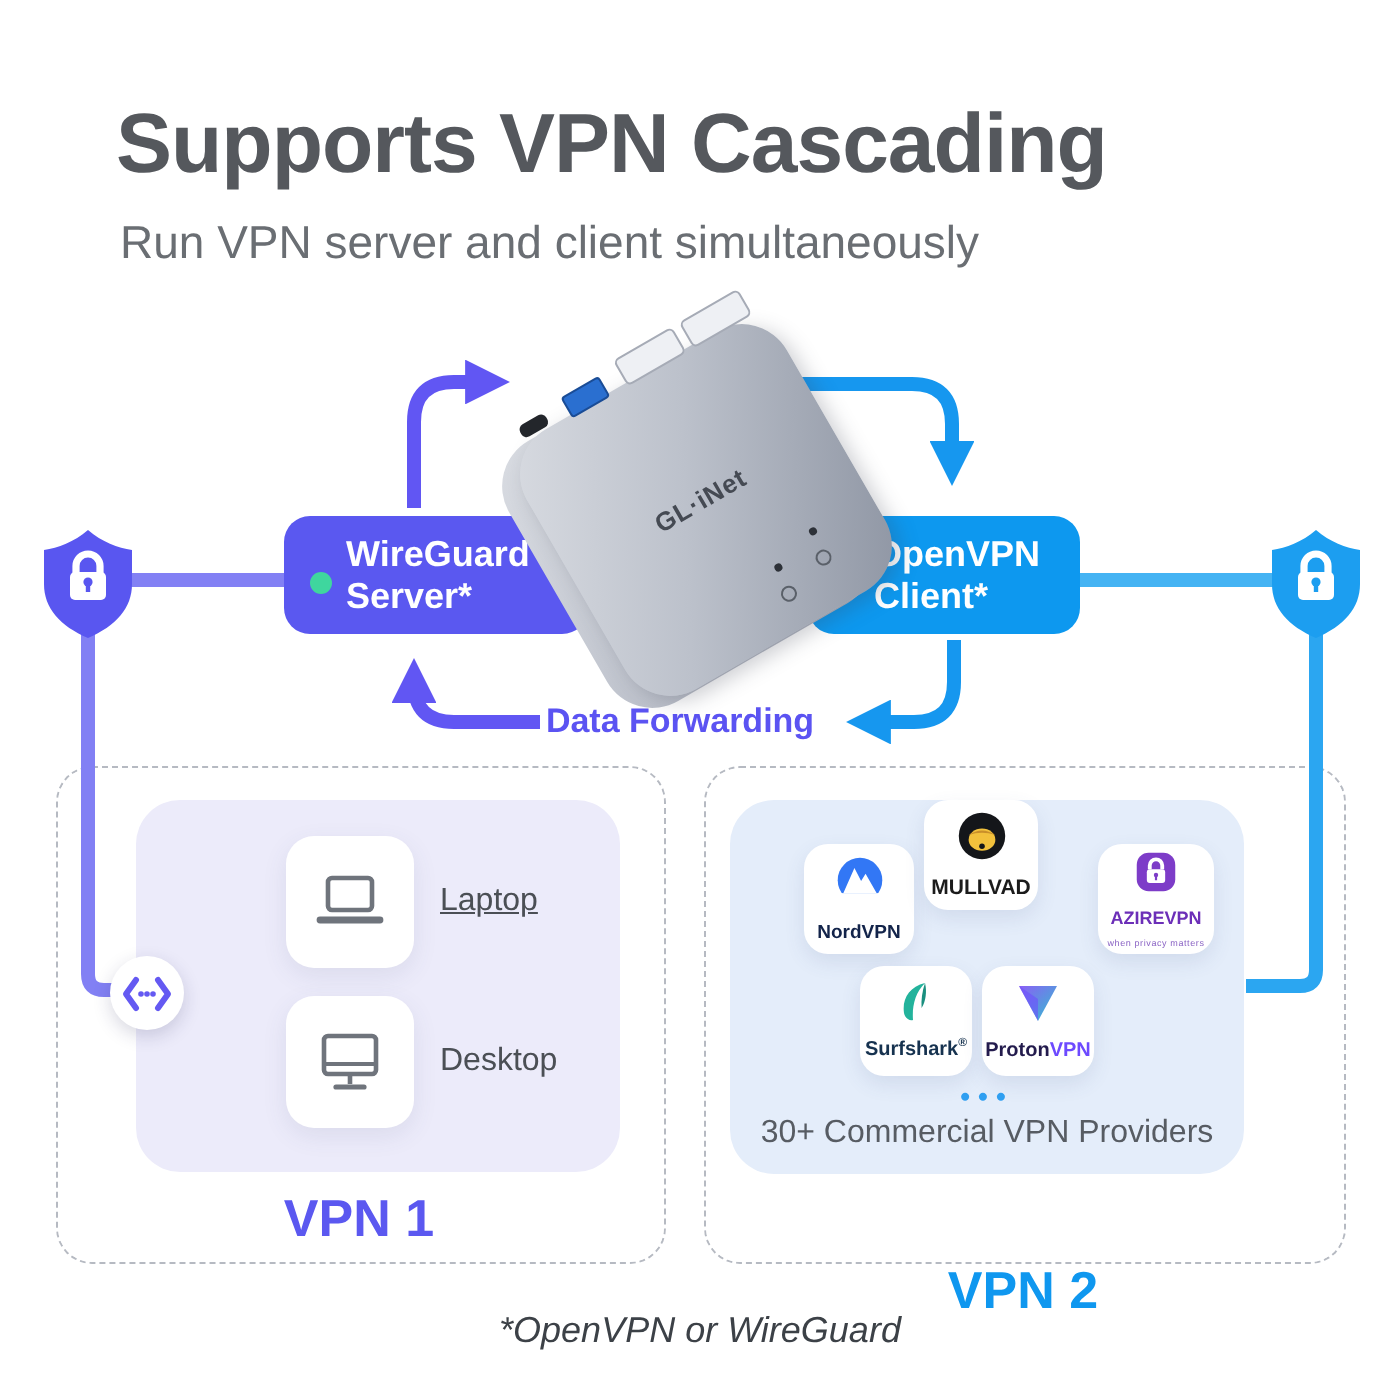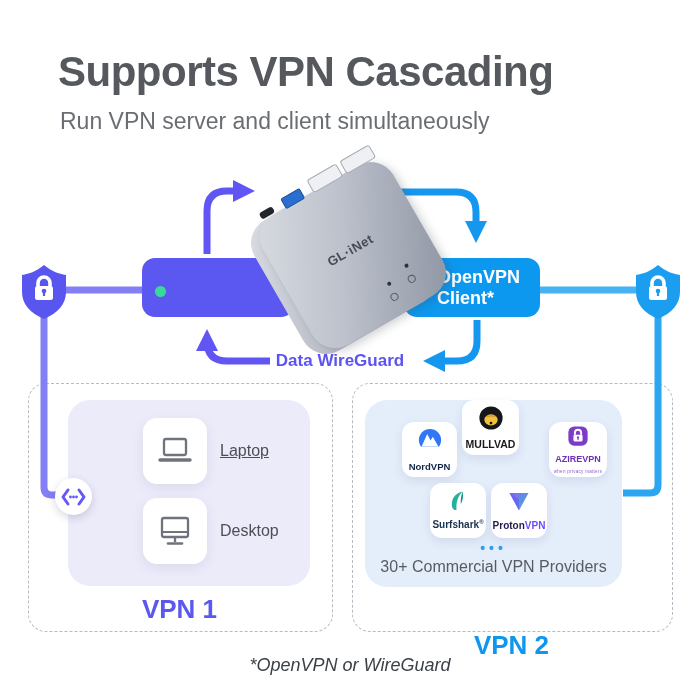--- a/index.html
+++ b/index.html
@@ -141,30 +141,34 @@
       <path d="M0 -25 C7 -19 15 -16 22 -15 L22 2 C22 14 14 23 0 29 C-14 23 -22 14 -22 2 L-22 -15 C-15 -16 -7 -19 0 -25 Z" fill="#1c9ef0"></path>
       <path d="M-6 -3 v-4 a6 6 0 0 1 12 0 v4" stroke="#fff" stroke-width="3.6" fill="none"></path>
       <rect x="-9" y="-4" width="18" height="14" rx="2.5" fill="#fff"></rect>
       <circle cx="0" cy="1" r="2.3" fill="#1c9ef0"></circle>
       <rect x="-1.1" y="1.5" width="2.2" height="4.5" fill="#1c9ef0"></rect>
     </g>
   </svg>
 
   <div class="abs pill pill-wireguard">
     <span class="dot"></span>
+    <div class="pill-text">
+      <div>WireGuard</div>
+      <div>Server*</div>
+    </div>
   </div>
   <div class="abs pill pill-openvpn">
     <span class="dot"></span>
     <div class="pill-text">
       <div>OpenVPN</div>
       <div>Client*</div>
     </div>
   </div>
 
-  <div class="abs data-forwarding">Data WireGuard</div>
+  <div class="abs data-forwarding">Data Forwarding</div>
 
   <div class="abs device">
     <div class="side"></div>
     <div class="face">
       <div class="port port-usbc"></div>
       <div class="port port-usba"></div>
       <div class="port port-eth port-eth1"></div>
       <div class="port port-eth port-eth2"></div>
       <div class="device-logo">GL·iNet</div>
       <div class="led led-a"></div>

